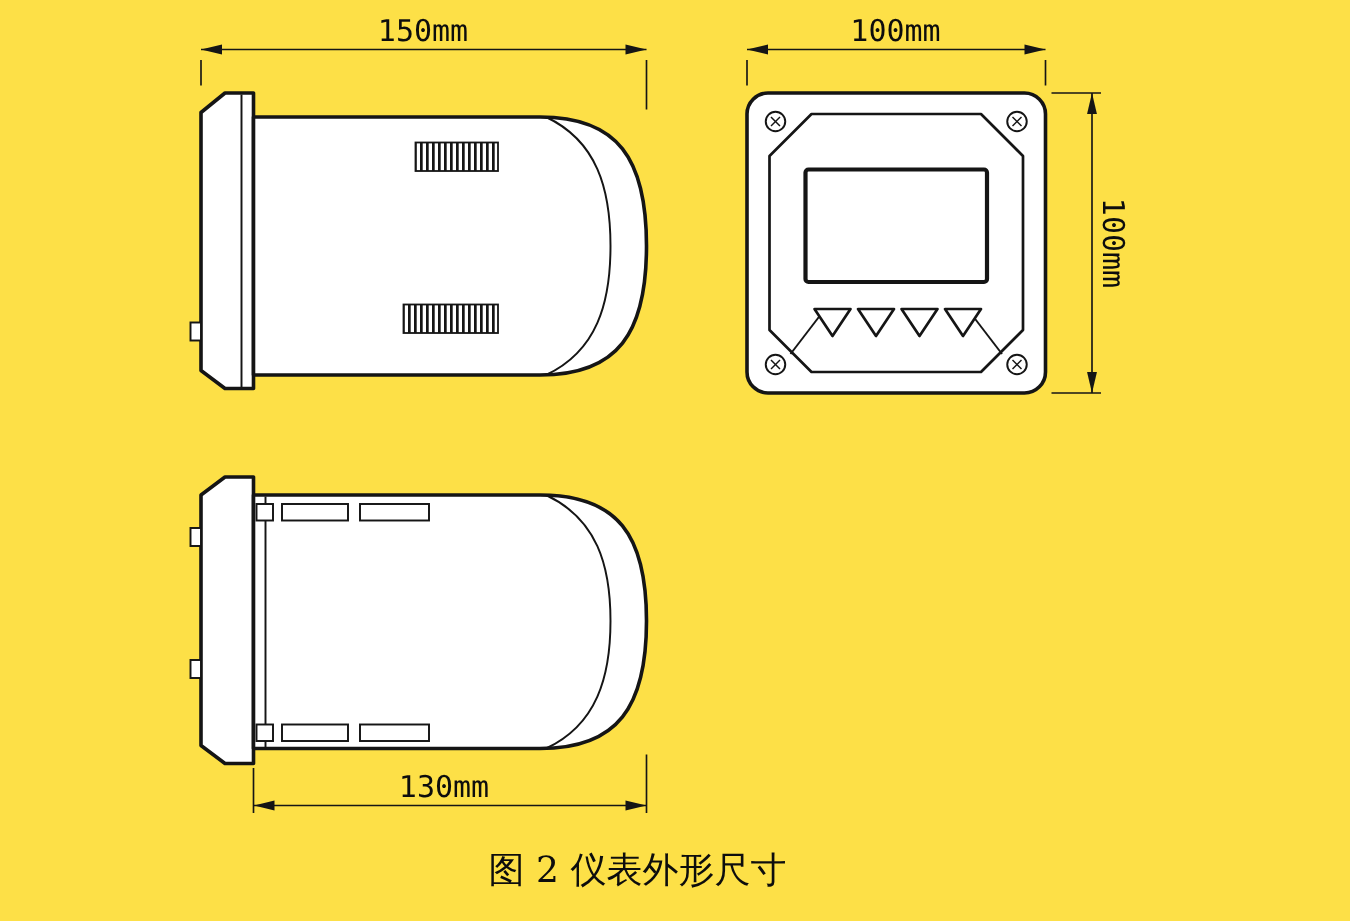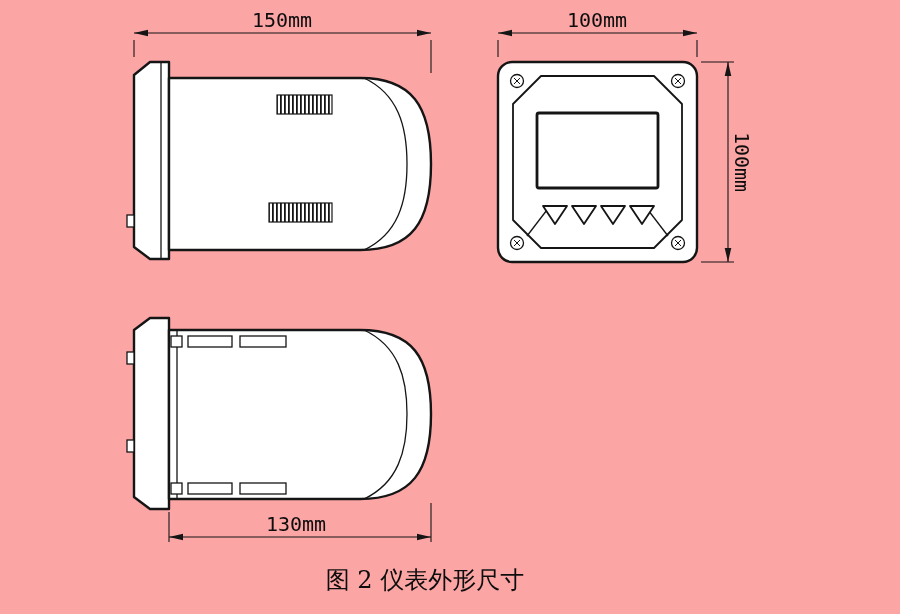--- a/index.html
+++ b/index.html
@@ -1,19 +1,19 @@
 <!DOCTYPE html>
 <html><head>
 <meta charset="utf-8">
 <style>
   html,body { margin:0; padding:0; background:#ffffff; }
   .page {
     position:relative;
     width:900px; height:614px;
-    background:#fca5a5;
+    background:#fde047;
     overflow:hidden;
     font-family:"Liberation Sans", sans-serif;
   }
   svg { display:block; }
 
   
   .outline  { fill:#ffffff; stroke:#151515; stroke-width:2.4; stroke-linejoin:round; stroke-linecap:round; }
   .mid      { fill:#ffffff; stroke:#151515; stroke-width:1.8; stroke-linejoin:round; }
   .thin     { fill:none;    stroke:#151515; stroke-width:1.3; stroke-linejoin:round; }
   .thinfill { fill:#ffffff; stroke:#151515; stroke-width:1.3; }

